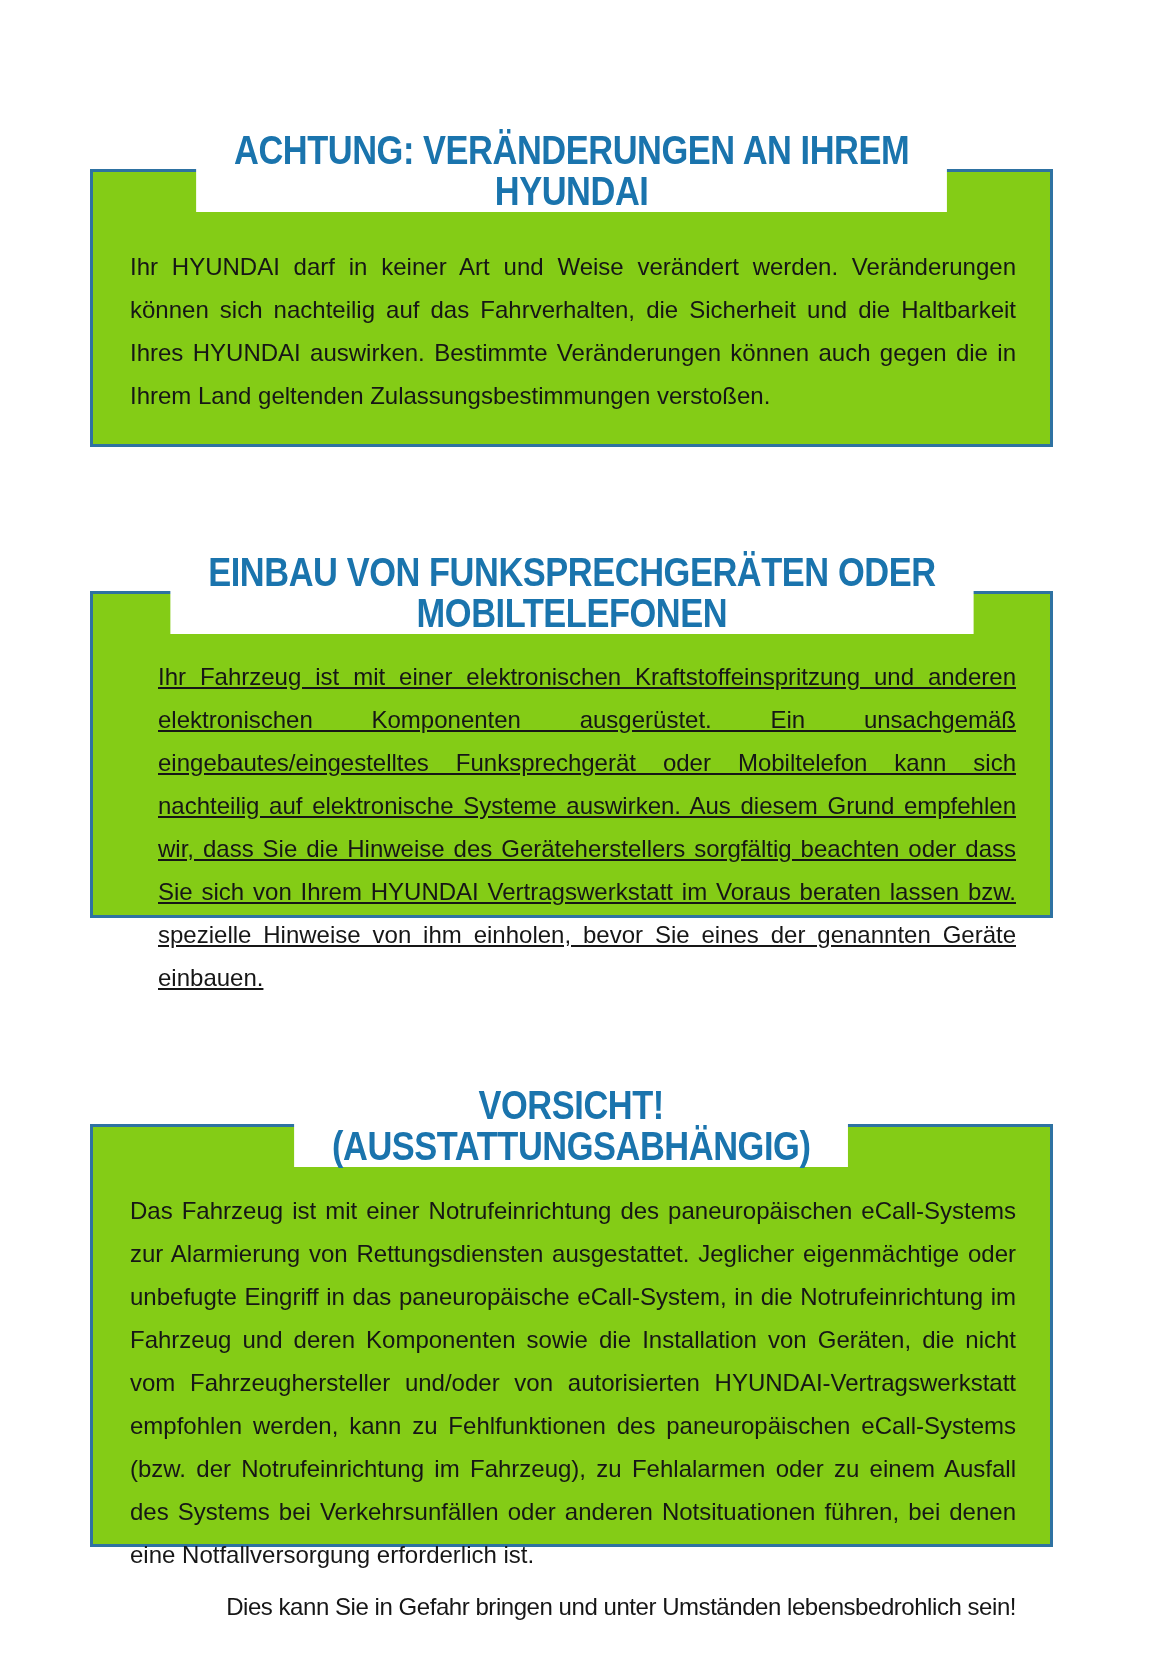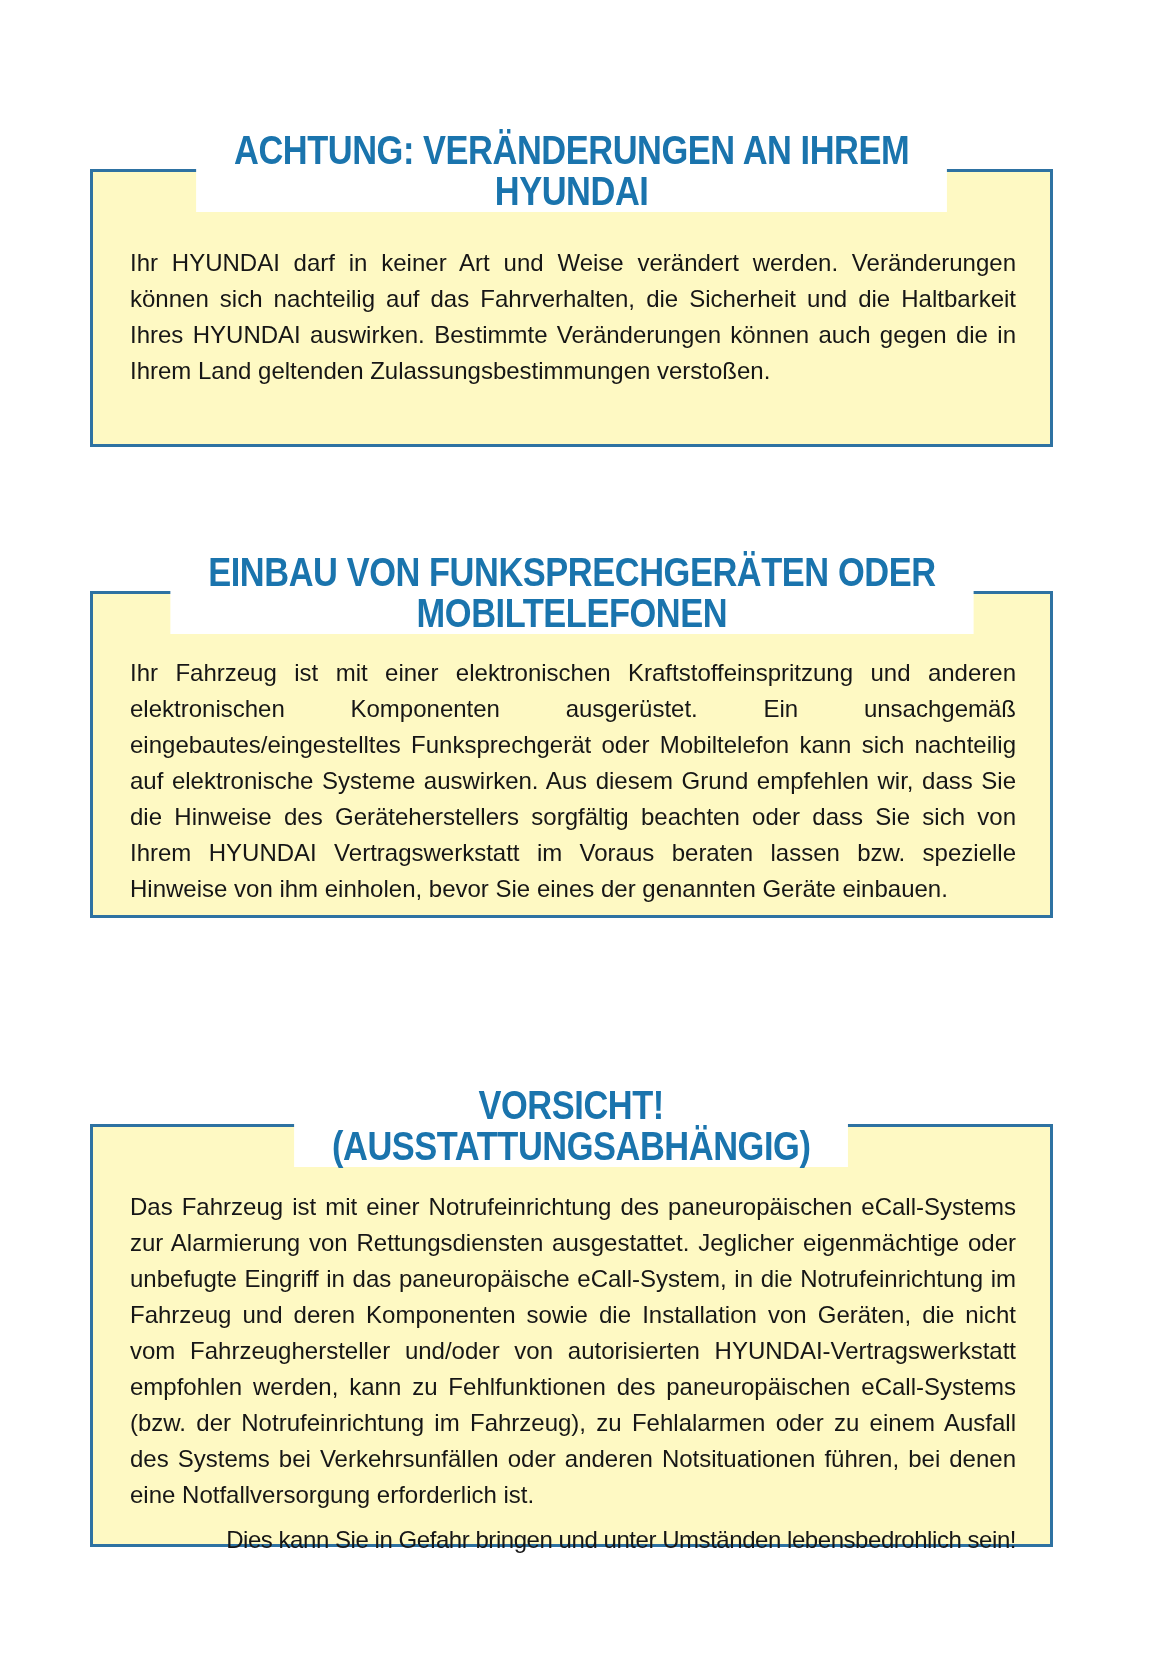--- a/index.html
+++ b/index.html
@@ -9,21 +9,21 @@
     background:#ffffff;
     font-family:"Liberation Sans", sans-serif;
     overflow:hidden;
   }
   .warnbox{
     position:absolute;
     left:90px;width:963px;
     box-sizing:border-box;
     border:3px solid #2e72a2;
     border-top:none;
-    background:#fef9c3;
+    background:#84cc16;
   }
   
   .warnbox::before{
     content:"";
     position:absolute;left:-3px;right:-3px;top:-2px;height:3px;
     background:#2e72a2;
     z-index:0;
   }
   .box-title-wrap{
     position:absolute;top:0;left:0;right:0;
@@ -43,30 +43,30 @@
     letter-spacing:-0.5px;
     transform:scaleX(0.86);
     white-space:nowrap;
   }
   .box-title .tline{display:block;}
   .box-body{
     position:relative;
     padding:0 34px 0 37px;
     color:#161616;
     font-size:24px;
-    line-height:36px;
+    line-height:43px;
     text-align:justify;
   }
   .box-body p{margin:0;}
   .box-body p + p{margin-top:9px;}
   .box-body p.oneline{white-space:nowrap;letter-spacing:-0.45px;text-align:right;}
   #box-modifications{top:171px;height:276px;}
   #box-modifications .box-body{padding-top:74px;}
-  #box-radio{top:593px;height:325px;}
-  #box-radio .box-body{padding-top:62px;}
+  #box-radio{top:593px;height:325px;padding-left:28px;}
+  #box-radio .box-body{padding-top:62px;text-decoration:underline;}
   #box-ecall{top:1126px;height:421px;}
   #box-ecall .box-body{padding-top:63px;}
 </style>
 </head>
 <body>
 
 <div class="page">
 
   <section class="warnbox" id="box-modifications">
     <div class="box-title-wrap">

